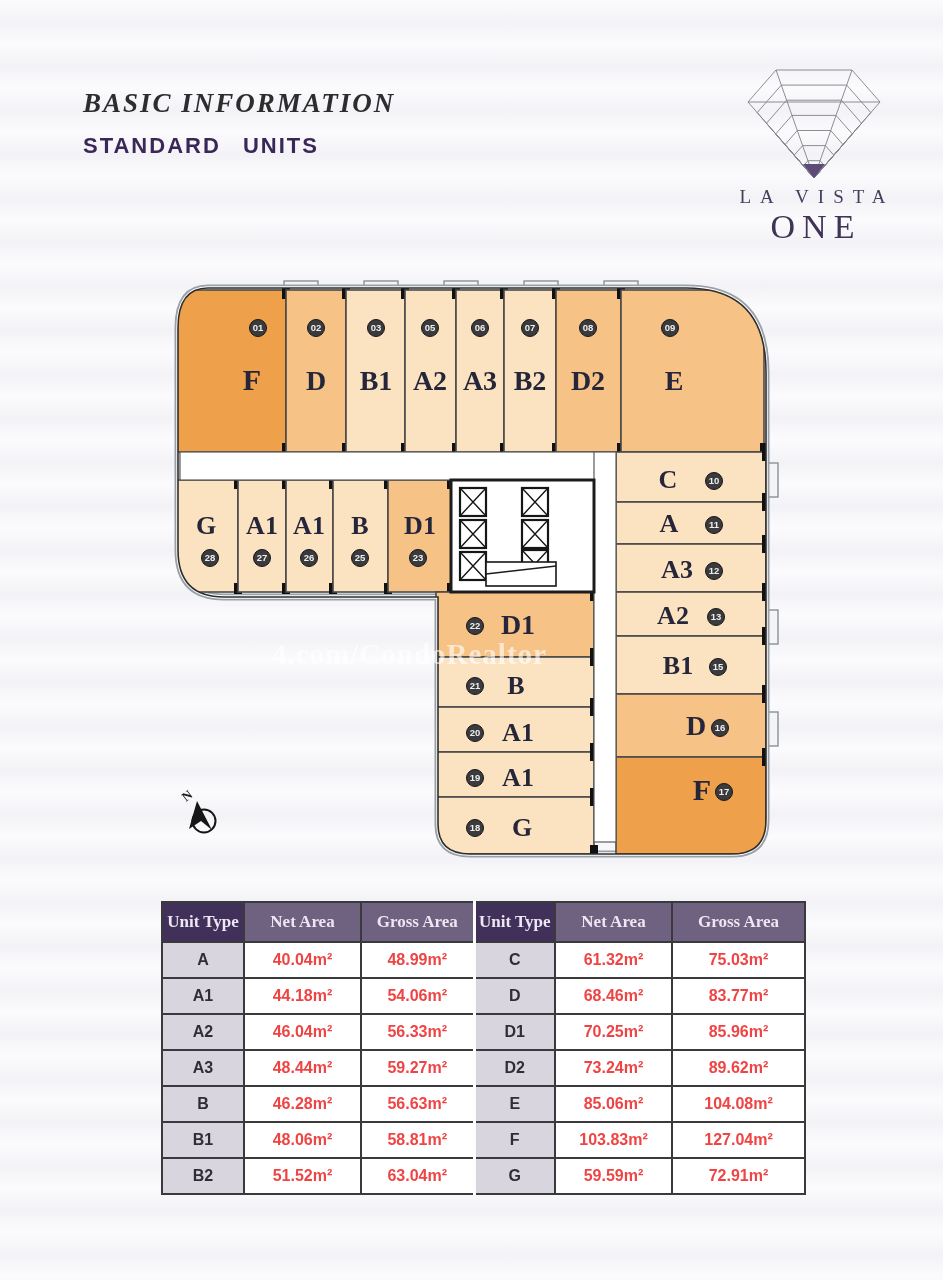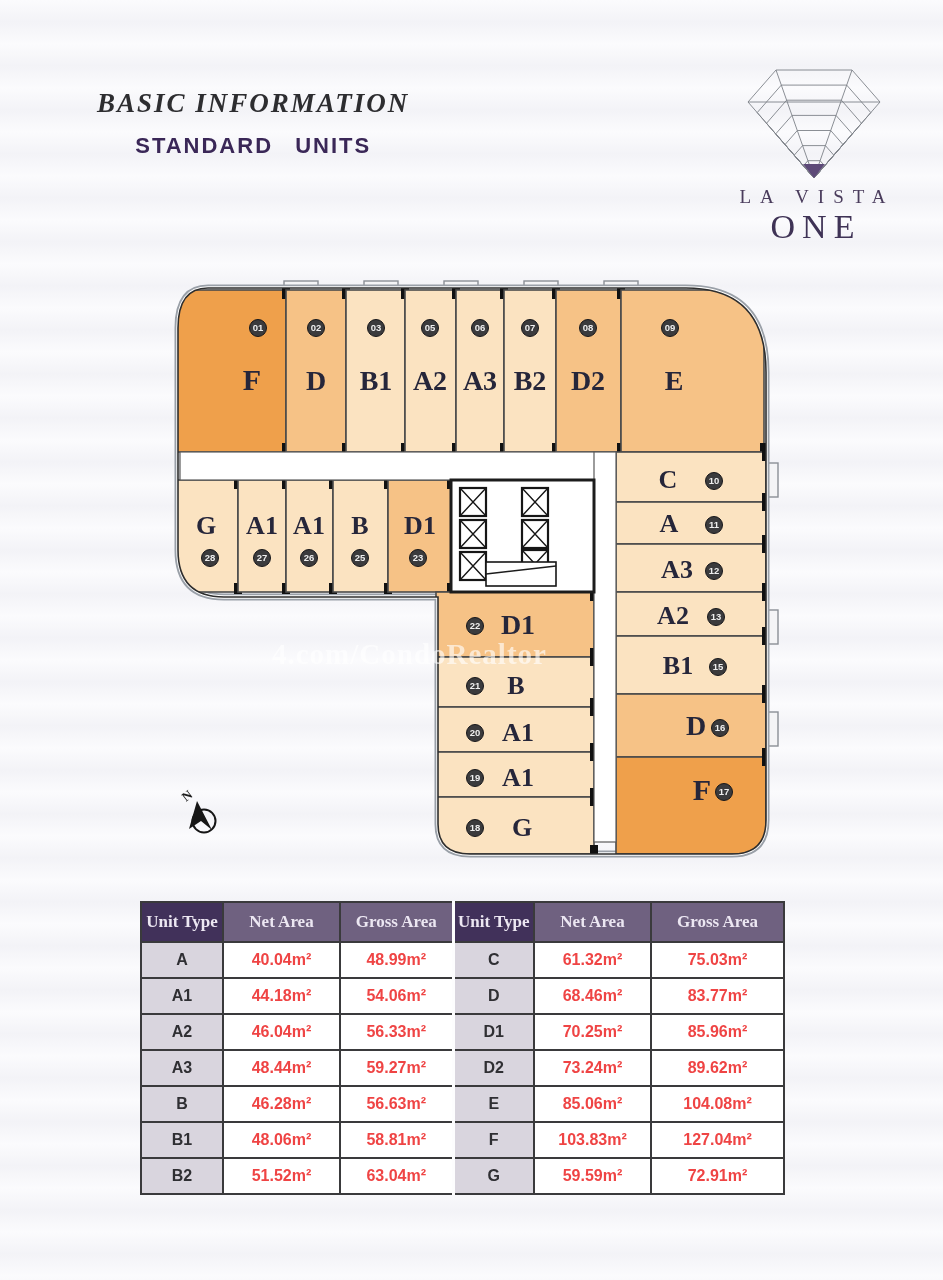--- a/index.html
+++ b/index.html
@@ -2,21 +2,21 @@
 <html><head>
 <meta charset="utf-8">
 <style>
   html,body{margin:0;padding:0;}
   .page{
     position:relative;width:943px;height:1280px;overflow:hidden;
     font-family:"Liberation Sans",sans-serif;
     background:repeating-linear-gradient(180deg,#fbfbfd 0px,#f3f3f7 22px,#fbfbfd 44px);
   }
   
-  .titles{position:absolute;left:97px;top:88px;text-align:center;}
+  .titles{position:absolute;left:83px;top:88px;}
   .subtitle{
     font-family:"Liberation Serif",serif;font-style:italic;font-weight:bold;
     font-size:27px;color:#2d2d30;letter-spacing:2px;
   }
   .main-title{
     margin-top:14px;font-family:"Liberation Sans",sans-serif;font-weight:bold;
     font-size:22px;color:#3a2757;letter-spacing:2px;word-spacing:14px;
   }
   
   .logo{position:absolute;left:714px;top:60px;width:200px;text-align:center;}
@@ -55,21 +55,21 @@
   .outline-inner{fill:none;stroke:#2e2e2e;stroke-width:1.6;}
   .wm{
     font-family:"Liberation Serif",serif;font-weight:bold;font-size:29px;
     fill:rgba(255,255,255,0.62);letter-spacing:1px;
   }
   .compass-n{
     font-family:"Liberation Serif",serif;font-weight:bold;font-size:13px;fill:#1d1d1d;
   }
   
   .area-table{
-    position:absolute;left:140px;top:901px;width:643px;
+    position:absolute;left:161px;top:901px;width:643px;
     border-collapse:collapse;table-layout:fixed;
   }
   .area-table th,.area-table td{
     border:2px solid #3a3a3c;text-align:center;vertical-align:middle;padding:0;
   }
   .area-table th{
     height:38px;font-family:"Liberation Serif",serif;font-weight:bold;
     font-size:17px;color:#ece7f2;background:#6f6180;
   }
   .area-table th.typeh{background:#41315a;}

